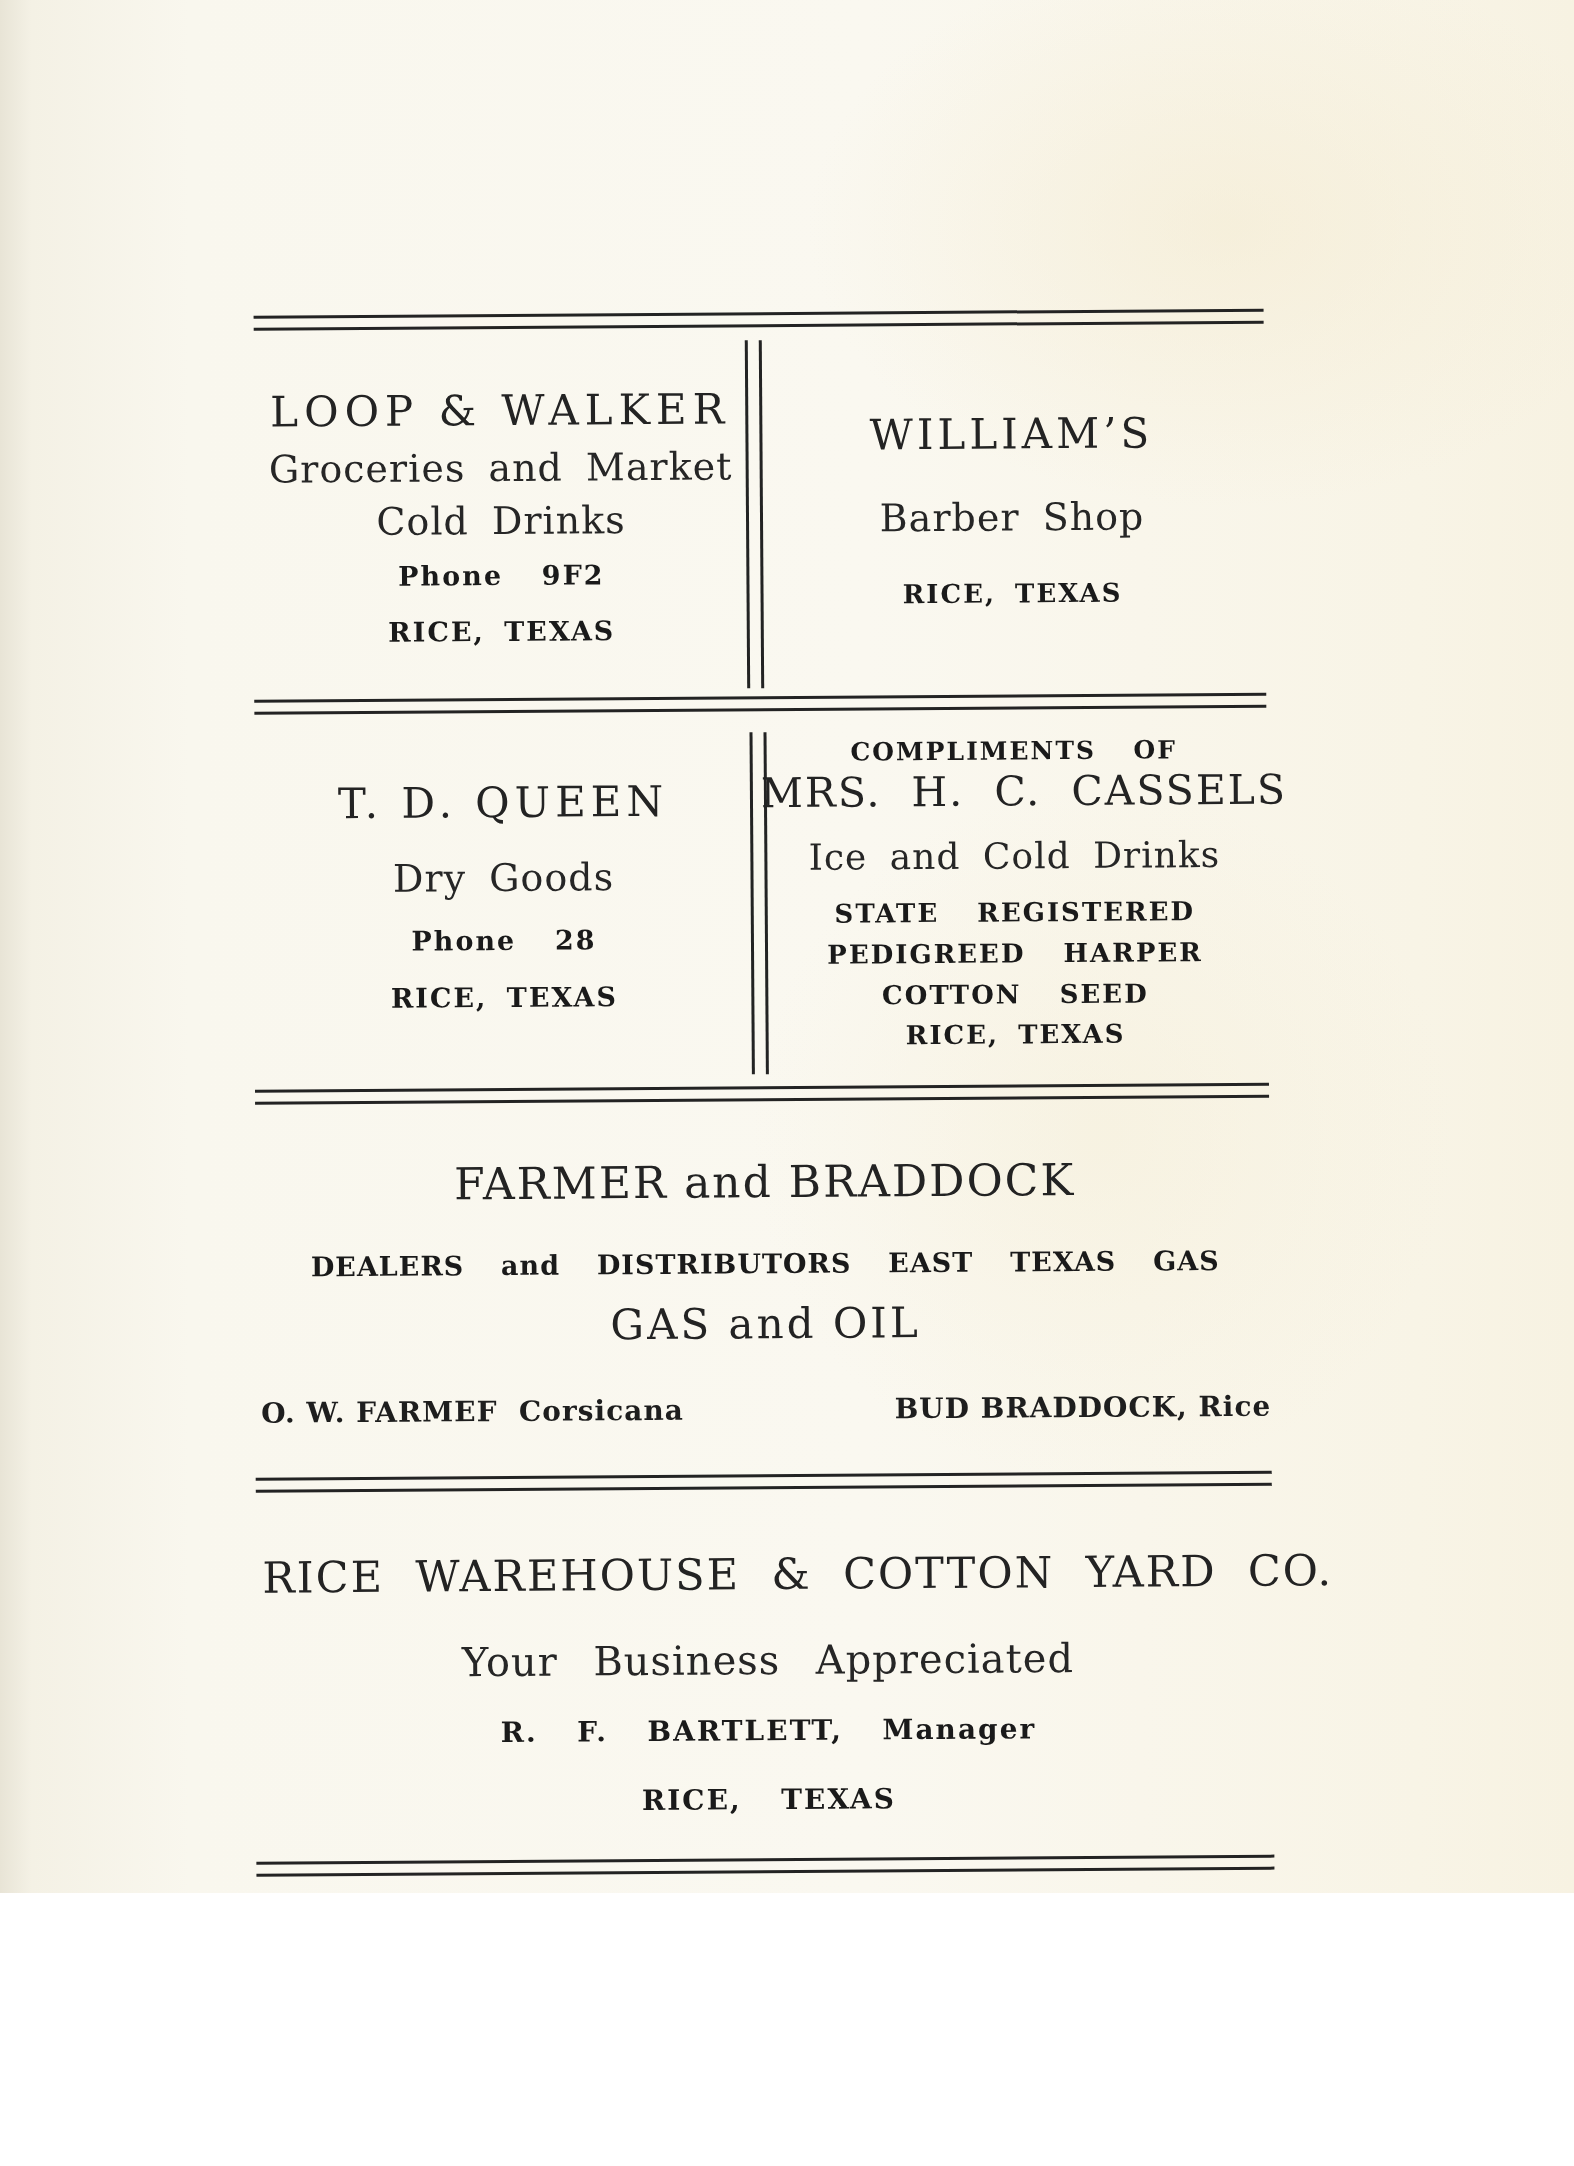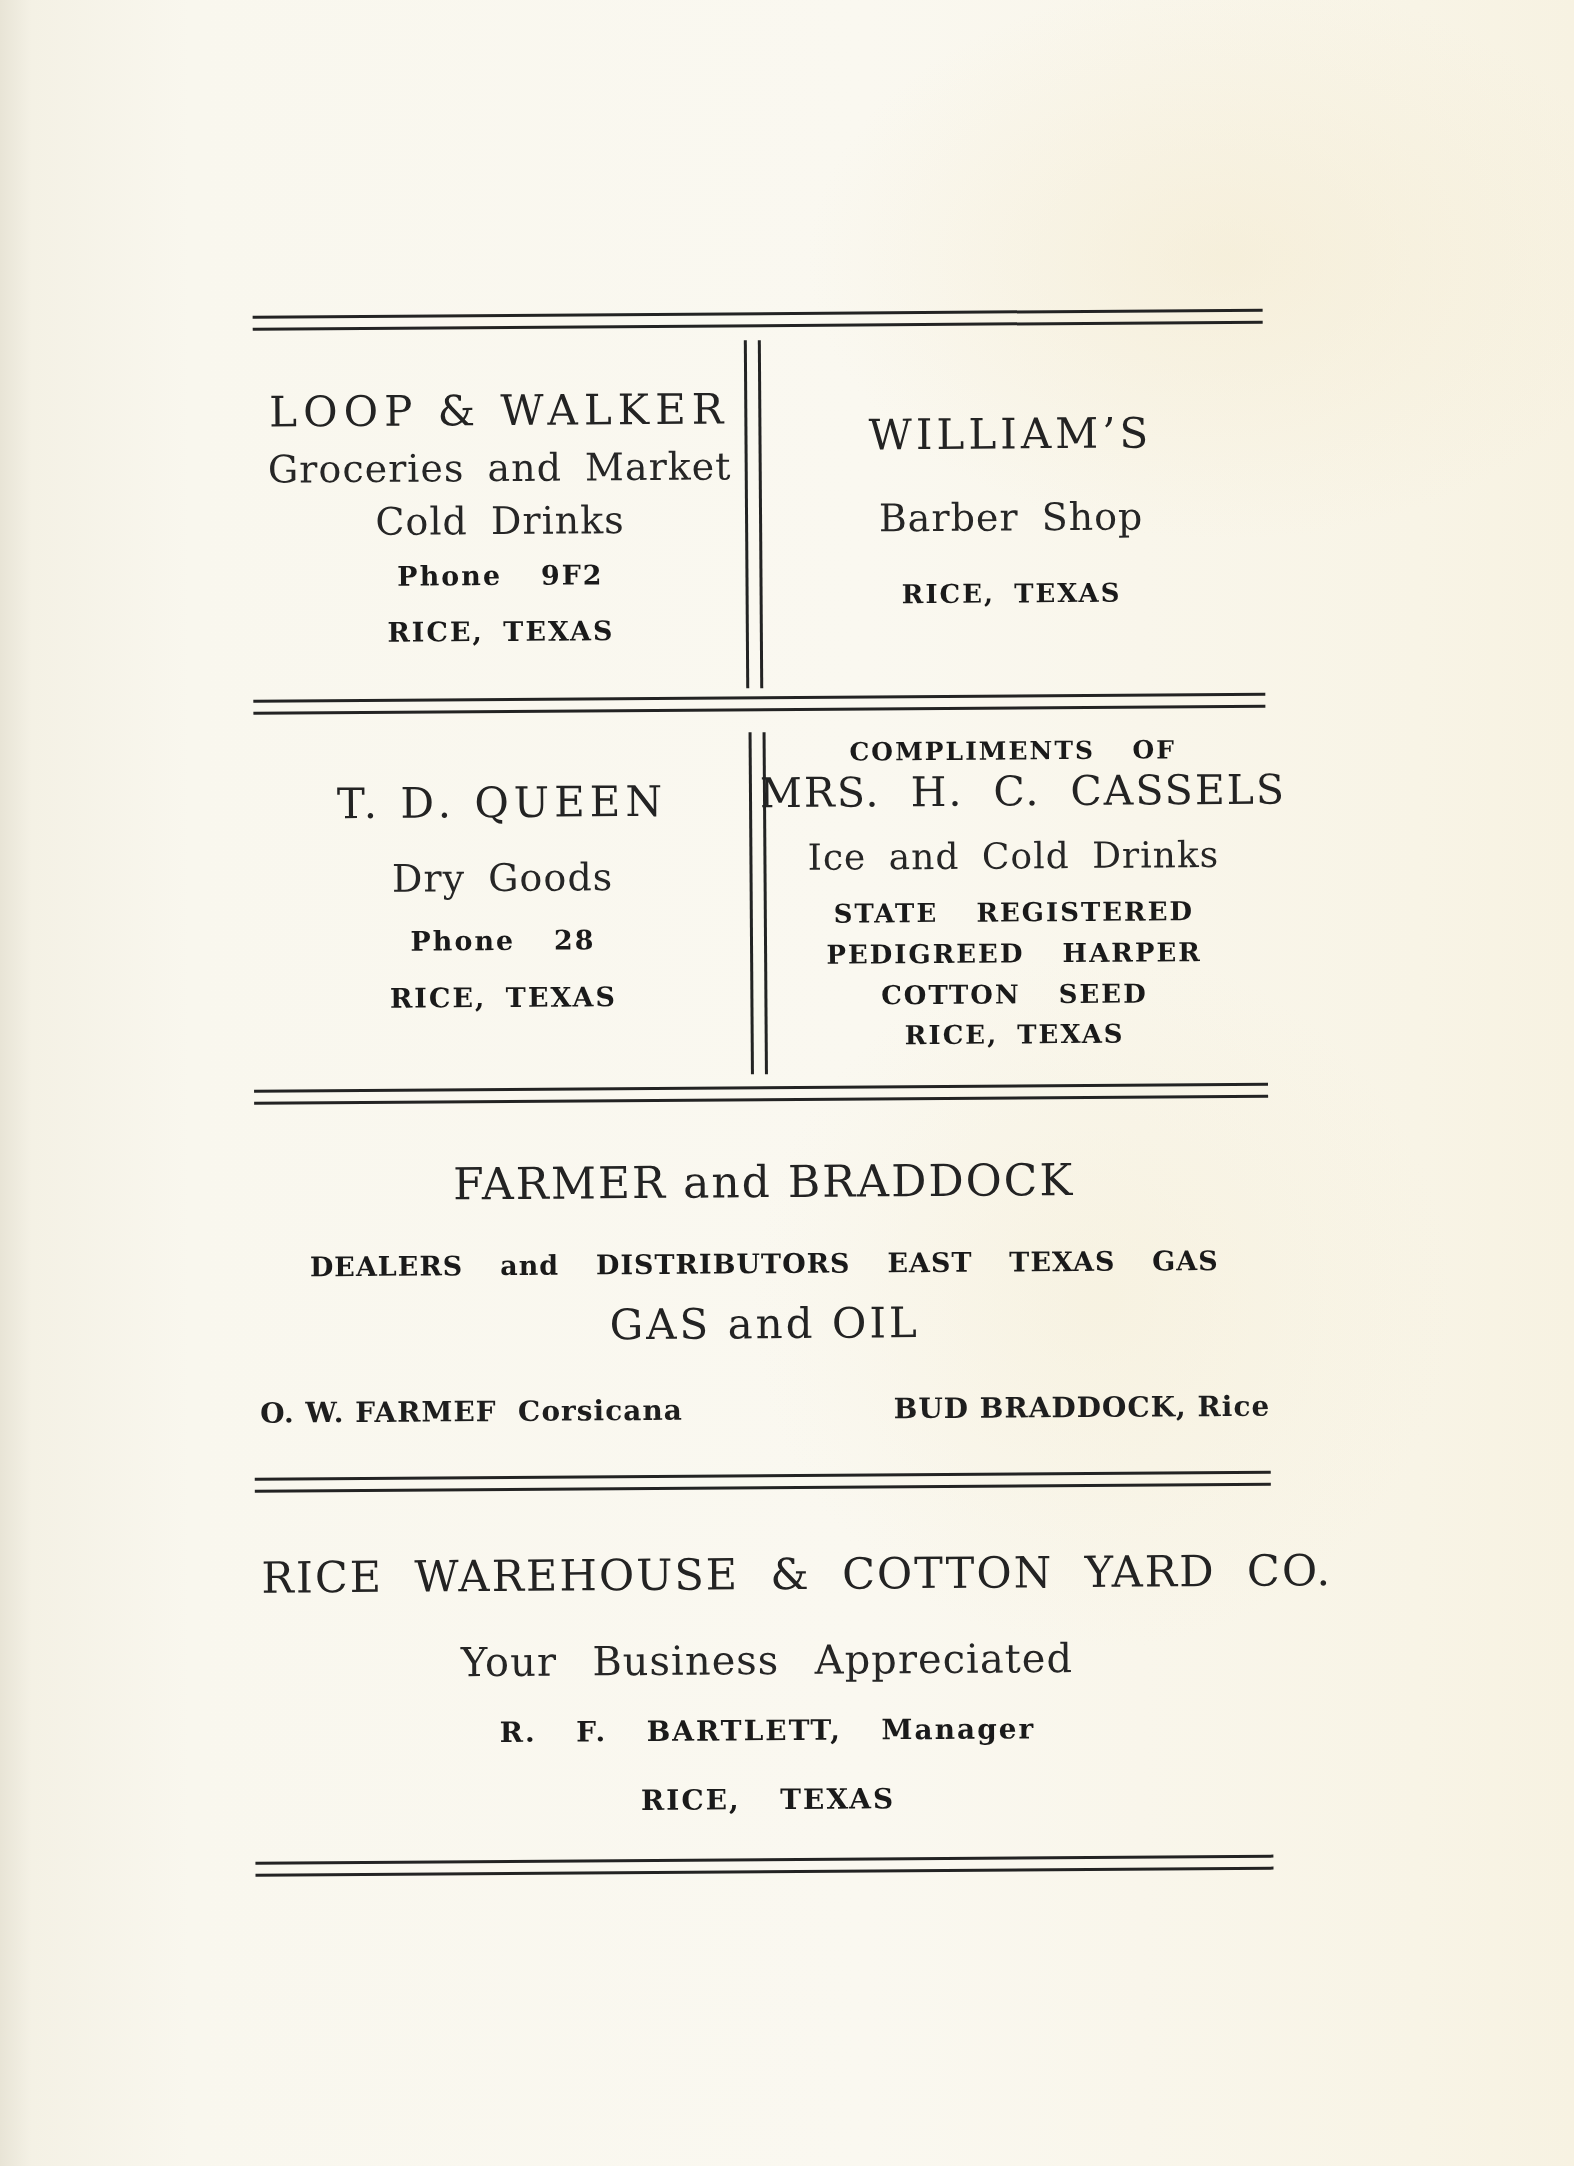--- a/index.html
+++ b/index.html
@@ -1,18 +1,18 @@
 <!DOCTYPE html>
 <html><head>
 <meta charset="utf-8">
 <style>
   html,body{margin:0;padding:0;}
   .page{
     position:relative;
-    width:1574px;height:2166px;
+    width:1574px;height:1893px;
     background:
       radial-gradient(ellipse 600px 400px at 78% 12%, rgba(243,233,205,0.5), rgba(243,233,205,0) 70%),
       radial-gradient(ellipse 500px 500px at 70% 60%, rgba(244,236,210,0.4), rgba(244,236,210,0) 70%),
       linear-gradient(90deg,#e8e4d6 0%,#f4f1e5 2%,#f9f7ee 12%,#faf8f0 55%,#f8f4e6 90%,#f7f2e2 100%);
     overflow:hidden;
     font-family:"DejaVu Serif","Liberation Serif",serif;
     color:#1e1e1e;
   }
   .sheet{
     position:absolute;inset:0;

